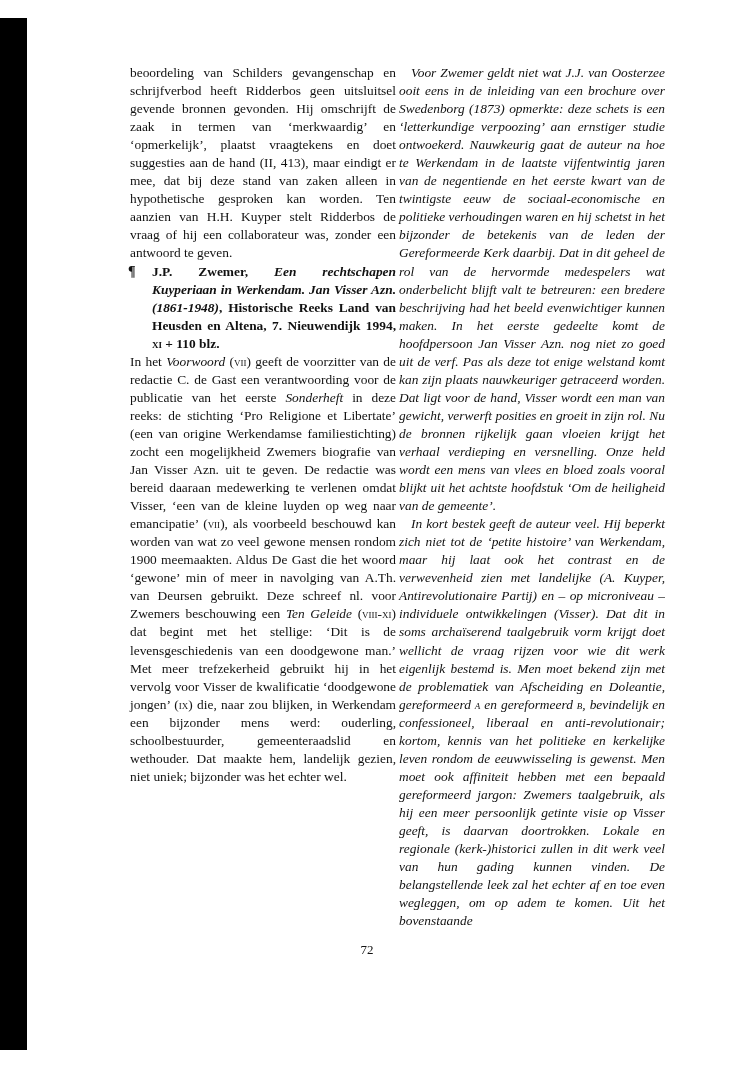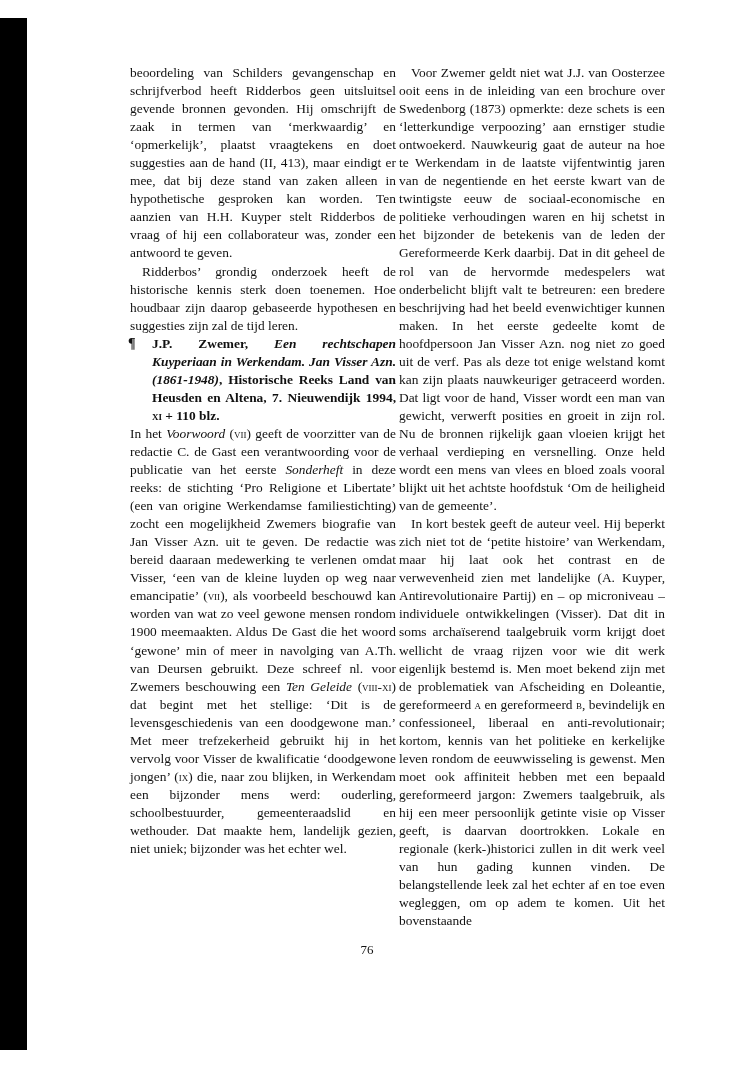--- a/index.html
+++ b/index.html
@@ -2,43 +2,42 @@
 <html><head>
   <meta charset="utf-8">
   <style>
     html, body { margin: 0; padding: 0; background: #ffffff; }
     body { width: 738px; height: 1068px; position: relative; overflow: hidden; }
     .edge-bar { position: absolute; left: 0; top: 18px; width: 27px; height: 1032px; background: #000; }
     .col { position: absolute; top: 64px; width: 266px; font-family: "Liberation Serif", serif; font-size: 13.4px; line-height: 18.05px; color: #111; text-align: justify; }
     .col-left { left: 102px; margin-left: 28px; }
     .col-right { left: 399px; }
     .col p { margin: 0; }
-    .indent { text-indent: 12px; }
+    .indent { text-indent: 12px; font-style: italic; }
     .signature { margin: 0; }
     .review-head { position: relative; margin-top: 61px; margin-bottom: 14px; font-weight: bold; padding-left: 22px; text-indent: 0; }
     .pilcrow { position: absolute; left: -2px; top: 0; font-weight: bold; font-size: 14px; }
     .it { font-style: italic; }
     .sc { font-variant: small-caps; }
     .page-number { position: absolute; left: 352px; top: 942px; width: 30px; text-align: center; font-family: "Liberation Serif", serif; font-size: 13px; color: #111; }
   </style>
 </head>
 <body>
 
 <div class="edge-bar"></div>
 
 <div class="col col-left">
   <p>beoordeling van Schilders gevangenschap en schrijfverbod heeft Ridderbos geen uitsluitsel gevende bronnen gevonden. Hij omschrijft de zaak in termen van ‘merkwaardig’ en ‘opmerkelijk’, plaatst vraagtekens en doet suggesties aan de hand (II, 413), maar eindigt er mee, dat bij deze stand van zaken alleen in hypothetische gesproken kan worden. Ten aanzien van H.H. Kuyper stelt Ridderbos de vraag of hij een collaborateur was, zonder een antwoord te geven.</p>
-  <p class="indent">Ridderbos’ grondig onderzoek heeft de historische kennis sterk doen toenemen. Hoe houdbaar zijn daarop gebaseerde hypothesen en suggesties zijn zal de tijd leren.</p>
 
   <p class="review-head">
     <span class="pilcrow">¶</span>
     <span>J.P. Zwemer, </span><span class="it">Een rechtschapen Kuyperiaan in Werkendam. Jan Visser Azn. (1861-1948)</span><span>, Historische Reeks Land van Heusden en Altena, 7. Nieuwendijk 1994, </span><span class="sc">xi</span><span> + 110 blz.</span>
   </p>
 
   <p><span>In het </span><span class="it">Voorwoord</span><span> (</span><span class="sc">vii</span><span>) geeft de voorzitter van de redactie C. de Gast een verantwoording voor de publicatie van het eerste </span><span class="it">Sonderheft</span><span> in deze reeks: de stichting ‘Pro Religione et Libertate’ (een van origine Werkendamse familiestichting) zocht een mogelijkheid Zwemers biografie van Jan Visser Azn. uit te geven. De redactie was bereid daaraan medewerking te verlenen omdat Visser, ‘een van de kleine luyden op weg naar emancipatie’ (</span><span class="sc">vii</span><span>), als voorbeeld beschouwd kan worden van wat zo veel gewone mensen rondom 1900 meemaakten. Aldus De Gast die het woord ‘gewone’ min of meer in navolging van A.Th. van Deursen gebruikt. Deze schreef nl. voor Zwemers beschouwing een </span><span class="it">Ten Geleide</span><span> (</span><span class="sc">viii-xi</span><span>) dat begint met het stellige: ‘Dit is de levensgeschiedenis van een doodgewone man.’ Met meer trefzekerheid gebruikt hij in het vervolg voor Visser de kwalificatie ‘doodgewone jongen’ (</span><span class="sc">ix</span><span>) die, naar zou blijken, in Werkendam een bijzonder mens werd: ouderling, schoolbestuurder, gemeenteraadslid en wethouder. Dat maakte hem, landelijk gezien, niet uniek; bijzonder was het echter wel.</span></p>
 </div>
 
 <div class="col col-right">
   <p class="indent">Voor Zwemer geldt niet wat J.J. van Oosterzee ooit eens in de inleiding van een brochure over Swedenborg (1873) opmerkte: deze schets is een ‘letterkundige verpoozing’ aan ernstiger studie ontwoekerd. Nauwkeurig gaat de auteur na hoe te Werkendam in de laatste vijfentwintig jaren van de negentiende en het eerste kwart van de twintigste eeuw de sociaal-economische en politieke verhoudingen waren en hij schetst in het bijzonder de betekenis van de leden der Gereformeerde Kerk daarbij. Dat in dit geheel de rol van de hervormde medespelers wat onderbelicht blijft valt te betreuren: een bredere beschrijving had het beeld evenwichtiger kunnen maken. In het eerste gedeelte komt de hoofdpersoon Jan Visser Azn. nog niet zo goed uit de verf. Pas als deze tot enige welstand komt kan zijn plaats nauwkeuriger getraceerd worden. Dat ligt voor de hand, Visser wordt een man van gewicht, verwerft posities en groeit in zijn rol. Nu de bronnen rijkelijk gaan vloeien krijgt het verhaal verdieping en versnelling. Onze held wordt een mens van vlees en bloed zoals vooral blijkt uit het achtste hoofdstuk ‘Om de heiligheid van de gemeente’.</p>
   <p class="indent"><span>In kort bestek geeft de auteur veel. Hij beperkt zich niet tot de ‘petite histoire’ van Werkendam, maar hij laat ook het contrast en de verwevenheid zien met landelijke (A. Kuyper, Antirevolutionaire Partij) en – op microniveau – individuele ontwikkelingen (Visser). Dat dit in soms archaïserend taalgebruik vorm krijgt doet wellicht de vraag rijzen voor wie dit werk eigenlijk bestemd is. Men moet bekend zijn met de problematiek van Afscheiding en Doleantie, gereformeerd </span><span class="sc">a</span><span> en gereformeerd </span><span class="sc">b</span><span>, bevindelijk en confessioneel, liberaal en anti-revolutionair; kortom, kennis van het politieke en kerkelijke leven rondom de eeuwwisseling is gewenst. Men moet ook affiniteit hebben met een bepaald gereformeerd jargon: Zwemers taalgebruik, als hij een meer persoonlijk getinte visie op Visser geeft, is daarvan doortrokken. Lokale en regionale (kerk-)historici zullen in dit werk veel van hun gading kunnen vinden. De belangstellende leek zal het echter af en toe even wegleggen, om op adem te komen. Uit het bovenstaande</span></p>
 </div>
 
-<div class="page-number">76</div>
+<div class="page-number">72</div>
 
 </body></html>

